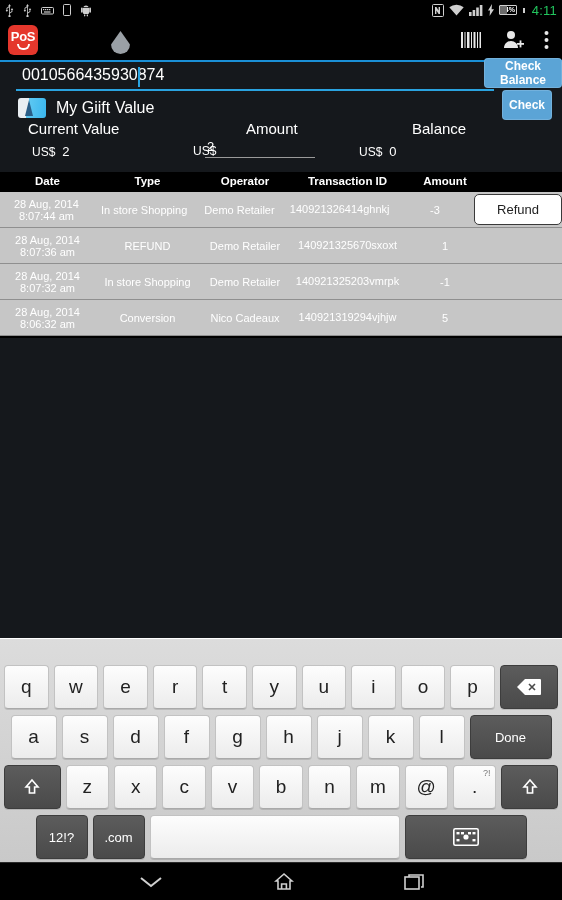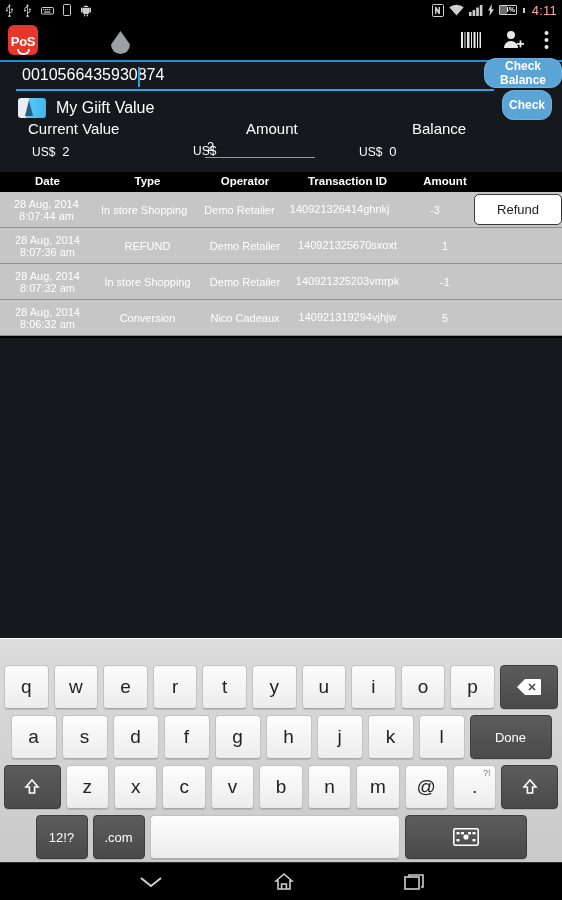--- a/index.html
+++ b/index.html
@@ -12,37 +12,37 @@
   #screen { position: relative; width: 562px; height: 900px; background: #15181c; }
 
   
   .statusbar {
     height: 20px; background: #000; display: flex; align-items: center;
     padding: 0 5px; color: #cfcfcf;
   }
   .sb-left { display: flex; align-items: center; gap: 9px; flex: 1; }
   .sb-right { display: flex; align-items: center; gap: 5px; }
   .sb-ico { display: block; }
-  .sb-time { font-size: 13px; color: #fca5a5; letter-spacing: .2px; margin-left: 2px; text-align: right; }
+  .sb-time { font-size: 13px; color: #22c55e; letter-spacing: .2px; margin-left: 2px; text-align: right; }
   .batt {
     display: flex; align-items: center; border: 1px solid #cfcfcf;
     height: 10px; border-radius: 1px; padding: 0 1px; position: relative;
   }
   .batt-txt { font-size: 7px; color: #fff; line-height: 8px; font-weight: bold; }
   .batt-fill { position:absolute; left:0; top:0; bottom:0; width:44%; background:#6b6b6b; }
   .batt-nub { width: 2px; height: 5px; background: #cfcfcf; margin-left: 1px; }
 
   
   .appbar {
     height: 40px; background: #000; display: flex; align-items: center;
     padding: 0 8px; position: relative;
   }
   .logo {
     width: 30px; height: 30px; border-radius: 6px; background: #e5372c;
-    display: flex; flex-direction: column; align-items: center; justify-content: flex-end;
+    display: flex; flex-direction: column; align-items: center; justify-content: center;
     color: #fff; position: relative;
   }
   .logo-txt { font-size: 13px; font-weight: bold; line-height: 12px; letter-spacing: -.3px; }
   .logo-smile { width: 13px; height: 6px; border: 2px solid #fff; border-top: none;
                 border-radius: 0 0 14px 14px; margin-top: 1px; }
   .appbar-spacer { flex: 1; }
   .appbar-actions { display: flex; align-items: center; gap: 20px; padding-right: 5px; }
   .ab-ico { cursor: pointer; display: block; }
   .accent-line { height: 2px; background: #1a8fd6; width: 100%; }
 
@@ -54,21 +54,21 @@
     color: #fff; font-size: 16px; font-family: "Liberation Sans", sans-serif;
     padding: 0 6px 2px 6px; outline: none;
   }
   .caret { position:absolute; left: 122px; top: 5px; width: 2px; height: 20px; background: #2aa3e0; }
   .sel-handle {
     position: absolute; left: 111px; top: 31px; width: 19px; height: 24px;
     pointer-events: none;
   }
   .btn-blue {
     position: absolute; background: #5ba4d6; color: #fff; border: none;
-    border-radius: 12px; font-size: 12px; font-weight: bold;
+    border-radius: 4px; font-size: 12px; font-weight: bold;
     font-family: "Liberation Sans", sans-serif; cursor: pointer;
     box-shadow: inset 0 0 0 1px rgba(255,255,255,.15);
   }
   #btn-check { left: 484px; top: 58px; width: 78px; height: 30px; }
   #btn-redeem { left: 502px; top: 90px; width: 50px; height: 30px; }
 
   
   .cardline { display: flex; align-items: center; gap: 10px; padding: 6px 0 2px 18px; }
   .card-ico {
     width: 28px; height: 20px; border-radius: 3px;

